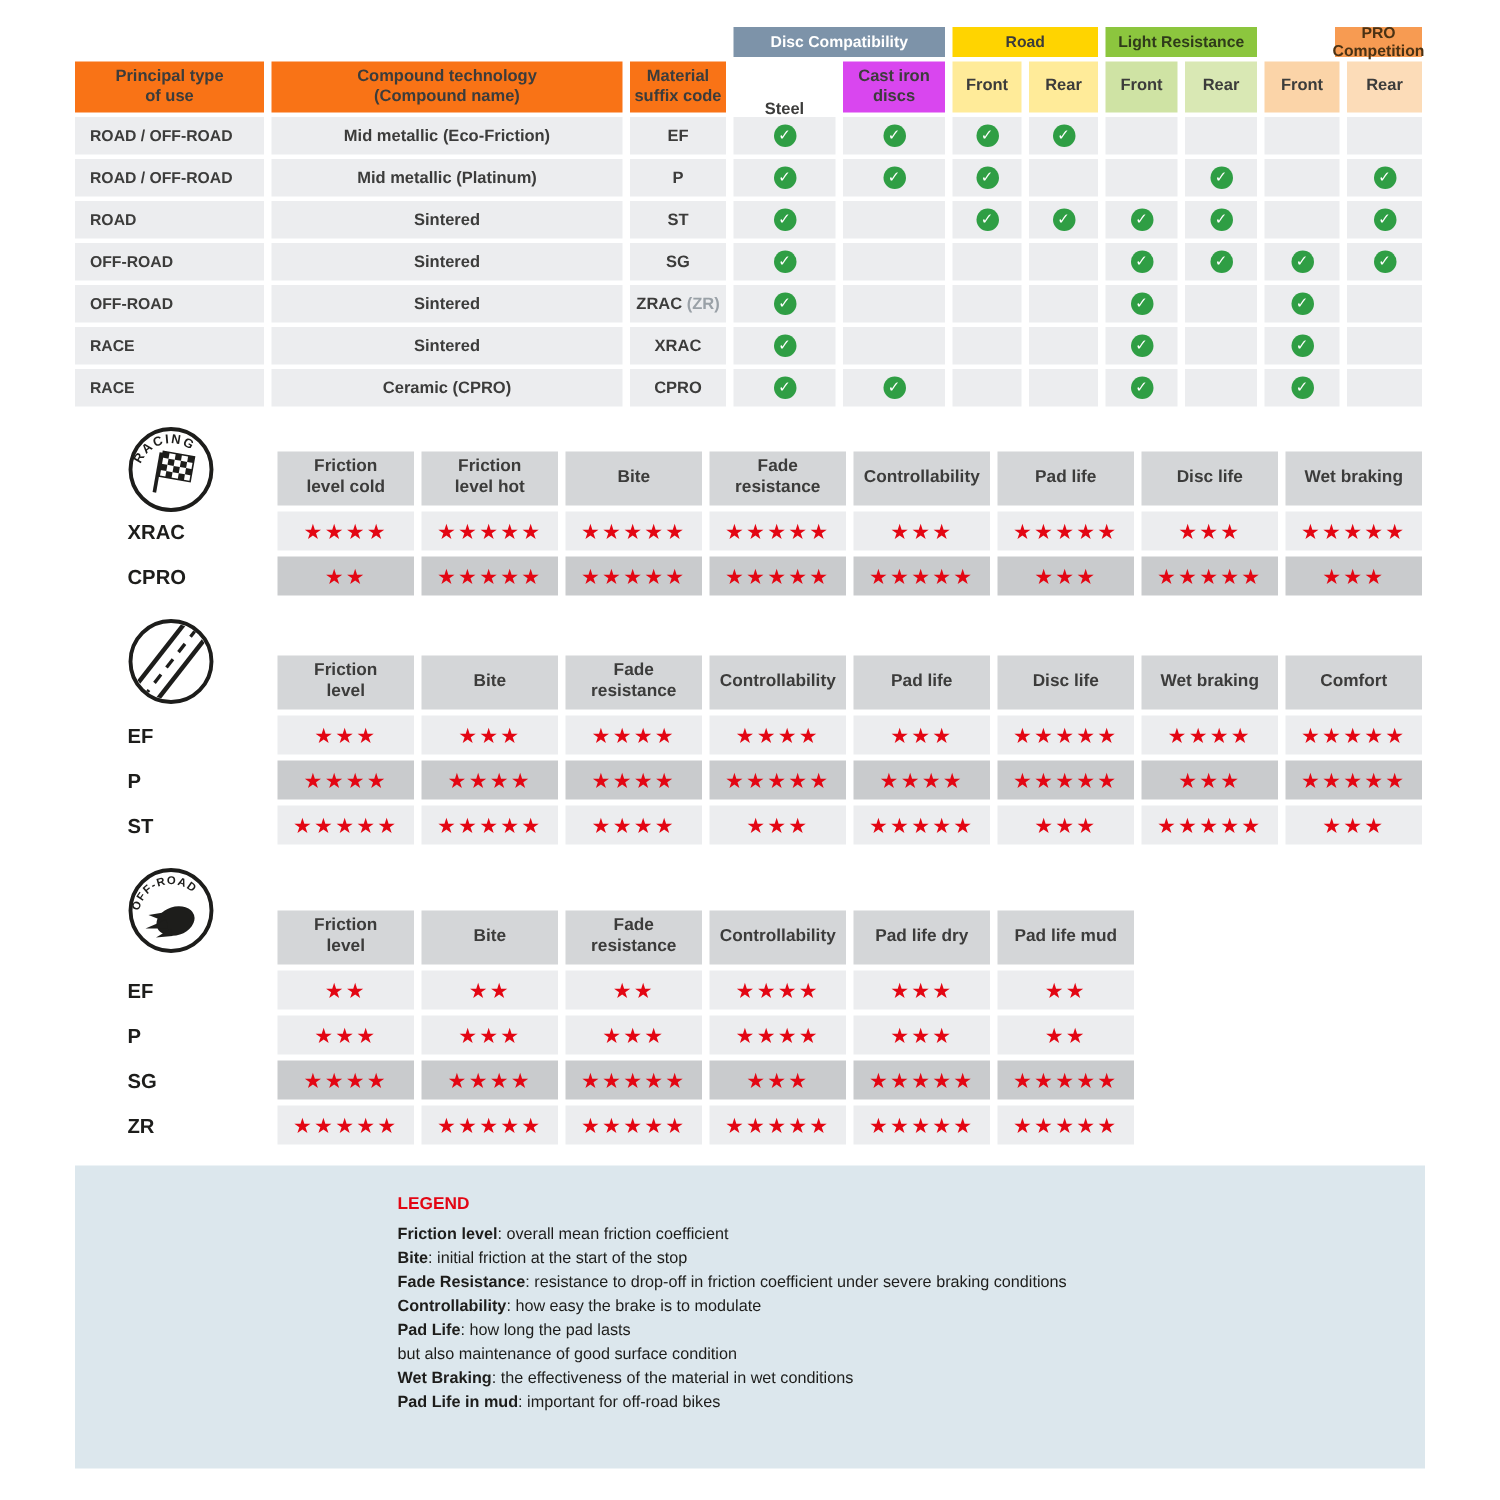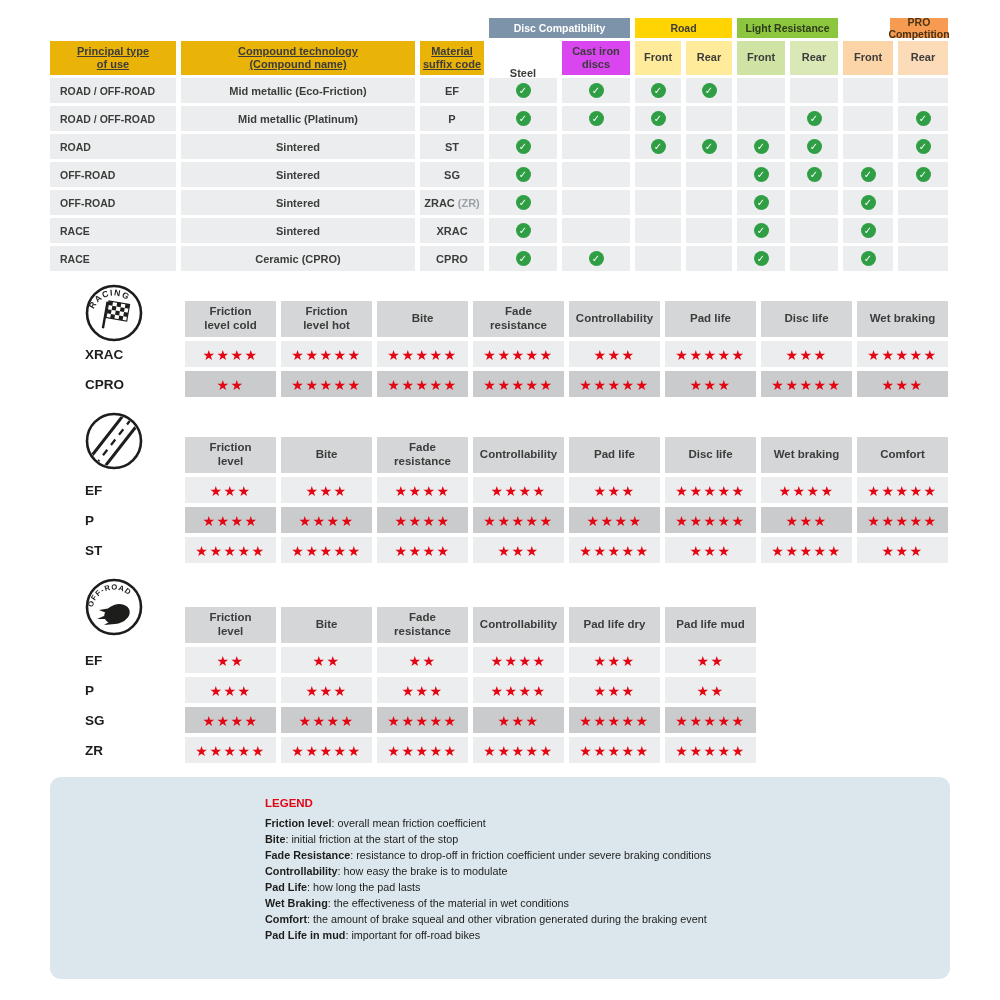--- a/index.html
+++ b/index.html
@@ -22,21 +22,21 @@
     font-size:11px;
   }
   .cellc { display:flex; align-items:center; justify-content:center; text-align:center; }
   .group-hdr { font-weight:bold; font-size:10.5px; }
   .group-hdr.disc  { background:#7d93a9; color:#ffffff; }
   .group-hdr.roadg { background:#ffd400; color:#3c3c3b; }
   .group-hdr.light { background:#8cc63e; color:#2f3b1a; }
   .group-hdr.pro   { background:#f79b52; color:#4a3categories; }
   .group-hdr.pro   { background:#f79b52; color:#4a3214;margin-left:47px; }
   .hdr { font-weight:bold; line-height:1.2; white-space:pre-line; }
-  .hdr.gray  { background:#eab308;text-decoration:underline; }
+  .hdr.gray  { background:#f97316; }
   .hdr.steel { background:#fef9c3;margin-top:39px; }
   .hdr.cast  { background:#d946ef; }
   .hdr.roadF, .hdr.roadR { background:#ffeb99; }
   .hdr.lightF { background:#cfe3a4; }
   .hdr.lightR { background:#d9e8b4; }
   .hdr.proF  { background:#fbd4a8; }
   .hdr.proR  { background:#fcdcb8; }
   .cell { background:#ecedef; }
   .cell.use { justify-content:flex-start; padding-left:10px; font-weight:bold; font-size:10.5px; text-align:left; }
   .cell.compound { font-weight:bold; }
@@ -76,21 +76,21 @@
   .rcell.hl { background:#c9cbcd; }
   .stars {
     color:#e30613; font-size:14px; letter-spacing:1.5px; line-height:1;
     font-family:"DejaVu Sans", sans-serif; padding-top:1px;
   }
 
   
   .legend {
     margin-top:14px; background:#dce7ed; height:202px;
     padding:20px 30px 18px 215px;
-    font-size:10.8px; color:#1d1d1b;border-radius:11px;
+    font-size:10.8px; color:#1d1d1b;
   }
   .legend-title { color:#e30613; font-weight:bold; font-size:11.5px; margin-bottom:7px; }
   .legend p { line-height:1.48; }
   .legend .term { font-weight:bold; }
 </style>
 </head>
 <body>
 
 <div class="compat-grid" id="compat-grid">
   <div style="grid-column:1/4;"></div>
@@ -565,17 +565,17 @@
 </section>
 
 <div class="legend">
   <div class="legend-title">LEGEND</div>
   <div id="legend-items">
       <p><span class="term">Friction level</span>: overall mean friction coefficient</p>
       <p><span class="term">Bite</span>: initial friction at the start of the stop</p>
       <p><span class="term">Fade Resistance</span>: resistance to drop-off in friction coefficient under severe braking conditions</p>
       <p><span class="term">Controllability</span>: how easy the brake is to modulate</p>
       <p><span class="term">Pad Life</span>: how long the pad lasts</p>
+      <p>but also maintenance of good surface condition</p>
       <p><span class="term">Wet Braking</span>: the effectiveness of the material in wet conditions</p>
-      <p><span class="term">Comfort</span>: the amount of brake squeal and other vibration generated during the braking event</p>
       <p><span class="term">Pad Life in mud</span>: important for off-road bikes</p>
     </div>
 </div>
 
 </body></html>

